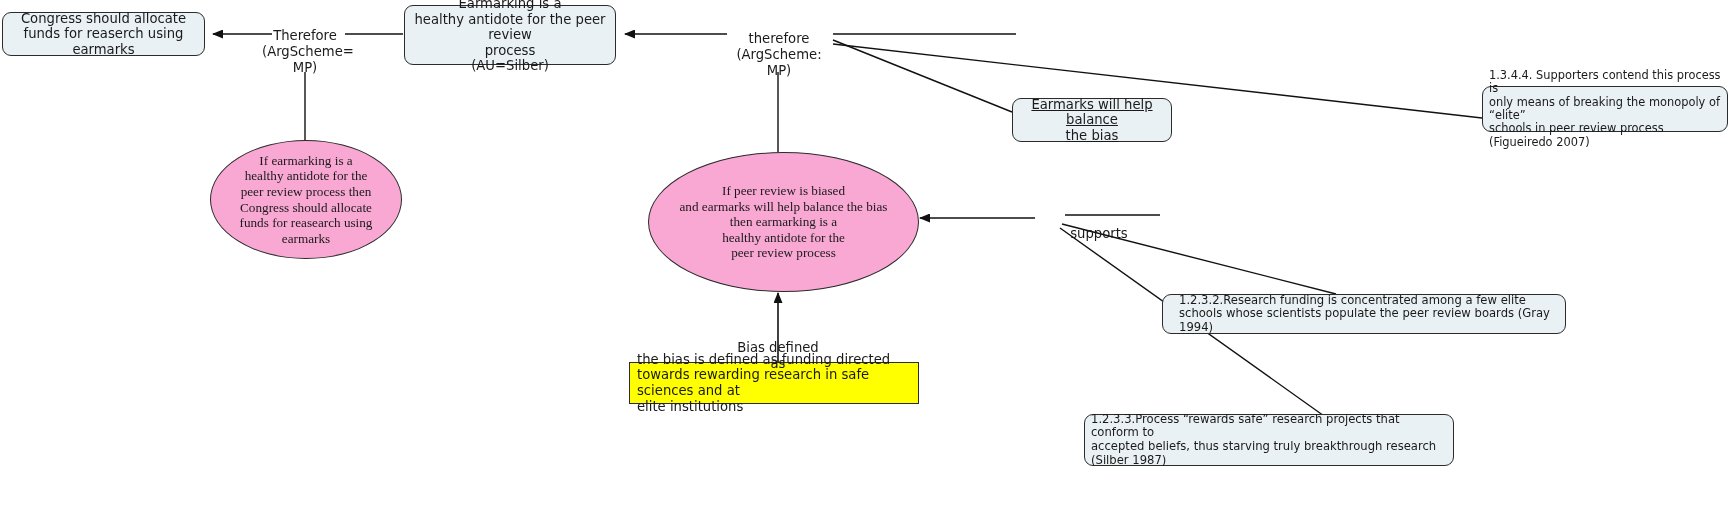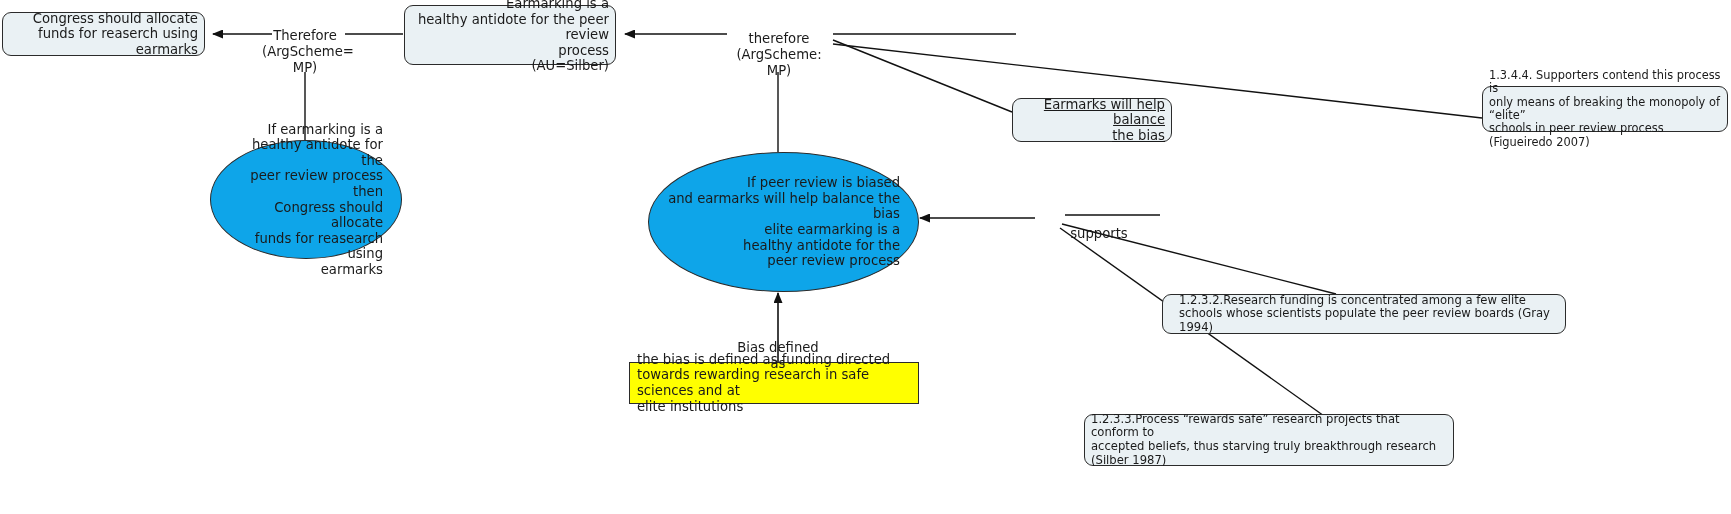--- a/index.html
+++ b/index.html
@@ -25,37 +25,38 @@
     width: 1731px;
     height: 514px;
     pointer-events: none;
   }
   .node {
     position: absolute;
     box-sizing: border-box;
     display: flex;
     align-items: center;
     justify-content: center;
-    text-align: right;
+    text-align: center;
     line-height: 1.18;
     white-space: pre-line;
   }
   .box {
     background: #eaf1f4;
     border: 1.3px solid #2b2b2b;
     border-radius: 9px;
     font-size: 13.2px;
     padding: 3px 6px;
   }
   .ellipse {
-    background: #0ea5e9;
+    background: #f9a8d4;
     border: 1.3px solid #2b2b2b;
     border-radius: 50%;
     font-size: 13.2px;
     padding: 10px 18px;
+    font-family: Liberation Serif, serif;
   }
   .yellowbox {
     background: #ffff00;
     border: 1.3px solid #2b2b2b;
     border-radius: 0;
     font-size: 13.2px;
     text-align: left;
     justify-content: flex-start;
     padding: 4px 7px;
   }
@@ -136,21 +137,21 @@
 healthy antidote for the
 peer review process then
 Congress should allocate
 funds for reasearch using
 earmarks</span>
   </div>
 
   <div class="node ellipse" style="left:648px; top:152px; width:271px; height:140px;">
     <span>If peer review is biased
 and earmarks will help balance the bias
-elite earmarking is a
+then earmarking is a
 healthy antidote for the
 peer review process</span>
   </div>
 
 
   <div class="node box leftalign" style="left:1162px; top:294px; width:404px; height:40px; font-size:11.6px;padding-left:16px;">
     <span>1.2.3.2.Research funding is concentrated among a few elite
  schools whose scientists populate the peer review boards (Gray 1994)</span>
   </div>
 

